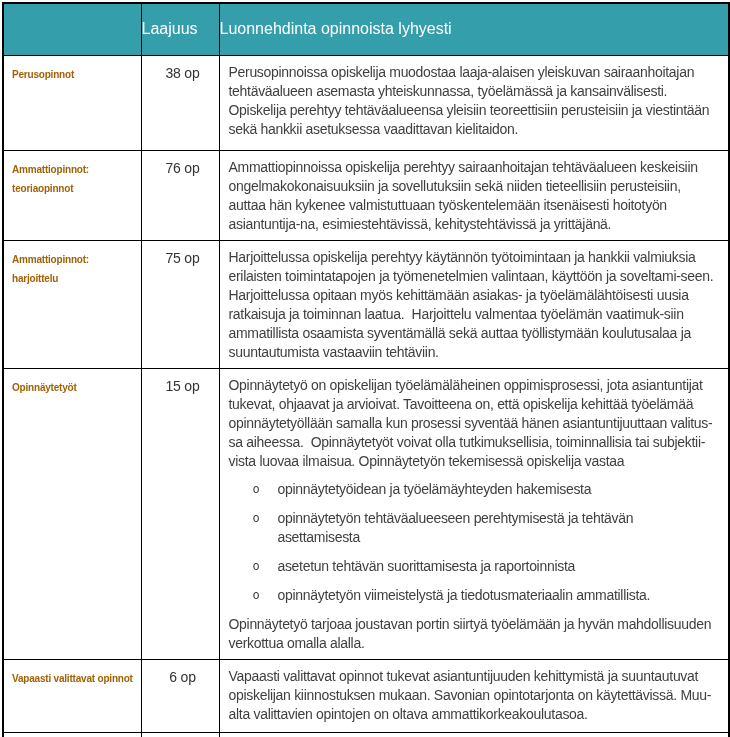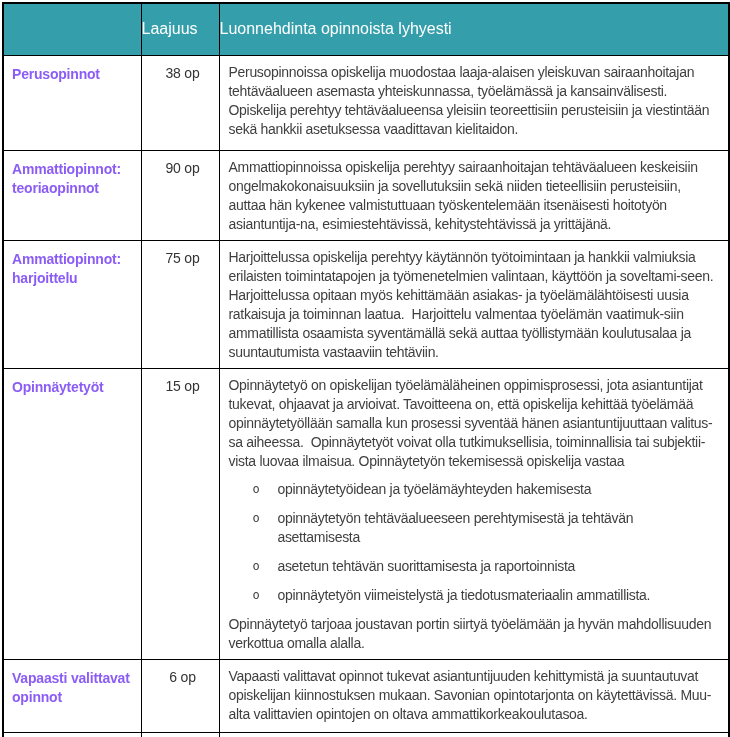--- a/index.html
+++ b/index.html
@@ -38,22 +38,22 @@
     font-weight: normal;
     text-align: left;
     vertical-align: middle;
     padding: 6px 0;
     border-color: #000000;
   }
   thead tr { height: 52px; }
 
   td.label-cell {
     font-weight: bold;
-    color: #8b5cf6;
-    font-size: 14px;
+    color: #a16207;
+    font-size: 10px;
     letter-spacing: -0.2px;
     line-height: 19px;
     padding: 9px 4px 6px 8px;
   }
   td.credits-cell {
     color: #333333;
     font-size: 14px;
     letter-spacing: -0.2px;
     padding: 9px 4px 6px 9px;
     text-align: center;
@@ -121,21 +121,21 @@
       <tr class="r0">
         <td class="label-cell">Perusopinnot</td>
         <td class="credits-cell">38 op</td>
         <td class="desc-cell">
           <p class="desc">Perusopinnoissa opiskelija muodostaa laaja-alaisen yleiskuvan sairaanhoitajan tehtäväalueen asemasta yhteiskunnassa, työelämässä ja kansainvälisesti. Opiskelija perehtyy tehtäväalueensa yleisiin teoreettisiin perusteisiin ja viestintään sekä hankkii asetuksessa vaadittavan kielitaidon.</p>
         </td>
       </tr>
 
       <tr class="r1">
         <td class="label-cell">Ammattiopinnot: teoriaopinnot</td>
-        <td class="credits-cell">90 op</td>
+        <td class="credits-cell">76 op</td>
         <td class="desc-cell">
           <p class="desc">Ammattiopinnoissa opiskelija perehtyy sairaanhoitajan tehtäväalueen keskeisiin ongelmakokonaisuuksiin ja sovellutuksiin sekä niiden tieteellisiin perusteisiin, auttaa hän kykenee valmistuttuaan työskentelemään itsenäisesti hoitotyön asiantuntija-na, esimiestehtävissä, kehitystehtävissä ja yrittäjänä.</p>
         </td>
       </tr>
 
       <tr class="r2">
         <td class="label-cell">Ammattiopinnot: harjoittelu</td>
         <td class="credits-cell">75 op</td>
         <td class="desc-cell">
           <p class="desc">Harjoittelussa opiskelija perehtyy käytännön työtoimintaan ja hankkii valmiuksia erilaisten toimintatapojen ja työmenetelmien valintaan, käyttöön ja soveltami-seen.  Harjoittelussa opitaan myös kehittämään asiakas- ja työelämälähtöisesti uusia ratkaisuja ja toiminnan laatua.  Harjoittelu valmentaa työelämän vaatimuk-siin ammatillista osaamista syventämällä sekä auttaa työllistymään koulutusalaa ja suuntautumista vastaaviin tehtäviin.</p>

